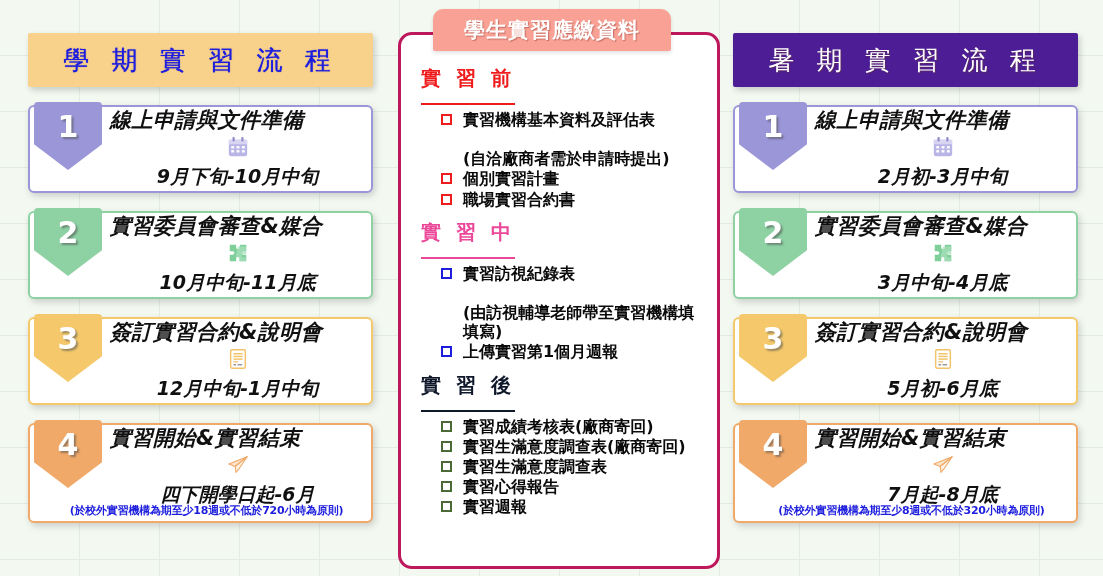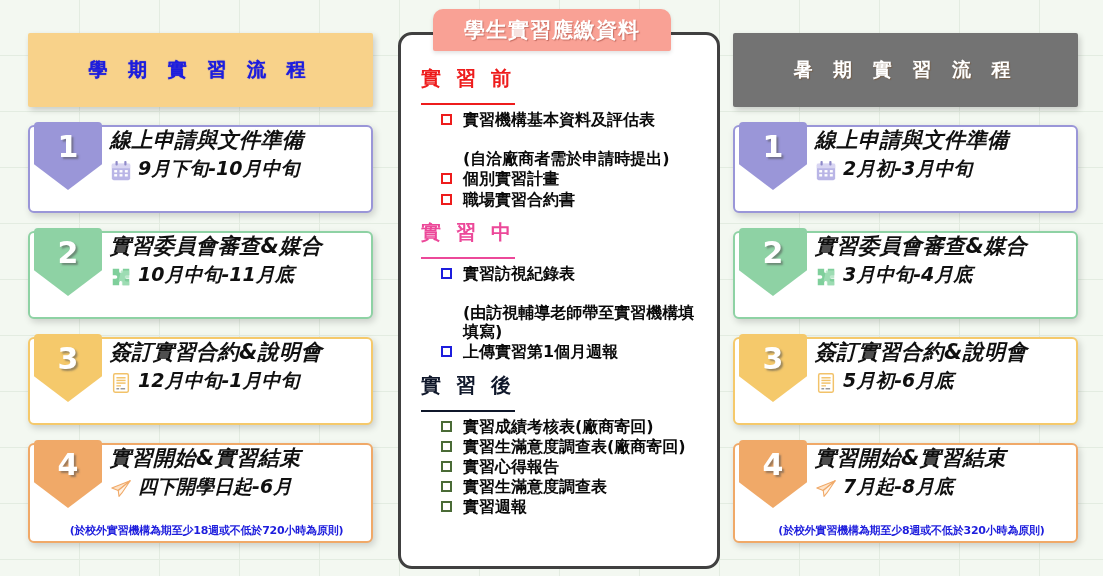--- a/index.html
+++ b/index.html
@@ -16,27 +16,27 @@
       repeating-linear-gradient(to right, rgba(255,255,255,0) 0 79px, #e3ece1 79px 80px),
       repeating-linear-gradient(to bottom, rgba(255,255,255,0) 0 55px, #e3ece1 55px 56px),
       #f3f8f1;
     z-index:0;
   }
   .col{position:absolute;top:0;width:345px;z-index:2;}
   .col-left{left:28px;}
   .col-right{left:733px;}
 
   .col-title{
-    height:74px;border-radius:2px;
+    height:54px;border-radius:2px;
     display:flex;align-items:center;justify-content:center;
-    font-weight:bold;font-size:19px;letter-spacing:7px;
+    font-weight:normal;font-size:26px;letter-spacing:7px;
     box-shadow:2px 3px 6px rgba(0,0,0,.18);
   }
   .title-left{background:#f8d28a;color:#1d1ddd;margin-top:33px;text-shadow:0 0 1px #1d1ddd;}
-  .title-right{background:#737373;color:#ffffff;margin-top:33px;text-shadow:1px 1px 1px rgba(120,60,0,.35);}
+  .title-right{background:#4c1d95;color:#ffffff;margin-top:33px;text-shadow:1px 1px 1px rgba(120,60,0,.35);}
 
   .step{
     position:relative;
     background:#ffffff;
     border:2px solid #9a96d8;
     border-radius:6px;
     height:84px;
     margin-top:18px;
     box-shadow:2px 3px 7px rgba(0,0,0,.17);
     overflow:visible;
@@ -59,35 +59,35 @@
   .badge.b1{background:#9a96d8;}
   .badge.b2{background:#8ed2a4;}
   .badge.b3{background:#f5c96b;}
   .badge.b4{background:#f0a968;}
 
   .step-body{margin-left:80px;padding-right:6px;font-style:italic;}
   .step-title{
     font-size:21px;font-weight:bold;color:#101010;
     letter-spacing:.5px;line-height:1.25;white-space:nowrap;
   }
-  .step-date-row{display:flex;align-items:flex-end;gap:6px;margin-top:3px;}
+  .step-date-row{display:flex;align-items:center;gap:6px;margin-top:3px;flex-direction:column;}
   .step-date{
     font-size:19px;color:#101010;font-weight:bold;white-space:nowrap;
   }
   .step-note{
     position:absolute;left:12px;right:0;bottom:3px;text-align:center;
     font-size:11px;color:#1d1ddd;font-weight:bold;letter-spacing:-.2px;
   }
   .icn{width:22px;height:22px;flex:0 0 22px;display:block;}
 
   
   #middle{
     position:absolute;left:398px;top:32px;width:322px;height:537px;z-index:3;
     background:#ffffff;
-    border:3px solid #404040;
+    border:3px solid #be185d;
     border-radius:14px;
     box-sizing:border-box;
   }
   #middle-banner{
     position:absolute;left:32px;top:-26px;width:238px;height:42px;
     background:#f9a195;
     border-radius:10px 10px 2px 2px;
     display:flex;align-items:center;justify-content:center;
     color:#ffffff;font-size:21px;font-weight:bold;letter-spacing:1px;
     text-shadow:1px 1px 1px rgba(150,60,50,.5);
@@ -222,22 +222,22 @@
     <div class="sec-head sec-during">實 習 中</div>
     <ul class="sec-list during">
       <li><span class="sq"></span><span>實習訪視紀錄表</span><span class="sub">(由訪視輔導老師帶至實習機構填填寫)</span></li>
       <li><span class="sq"></span><span>上傳實習第1個月週報</span></li>
     </ul>
 
     <div class="sec-head sec-after">實 習 後</div>
     <ul class="sec-list after">
       <li><span class="sq"></span><span>實習成績考核表(廠商寄回)</span></li>
       <li><span class="sq"></span><span>實習生滿意度調查表(廠商寄回)</span></li>
+      <li><span class="sq"></span><span>實習生滿意度調查表</span></li>
       <li><span class="sq"></span><span>實習心得報告</span></li>
-      <li><span class="sq"></span><span>實習生滿意度調查表</span></li>
       <li><span class="sq"></span><span>實習週報</span></li>
     </ul>
 
   </div>
 </div>
 
 <div class="col col-right">
   <div class="col-title title-right">暑 期 實 習 流 程</div>
 
   <div class="step s1">

